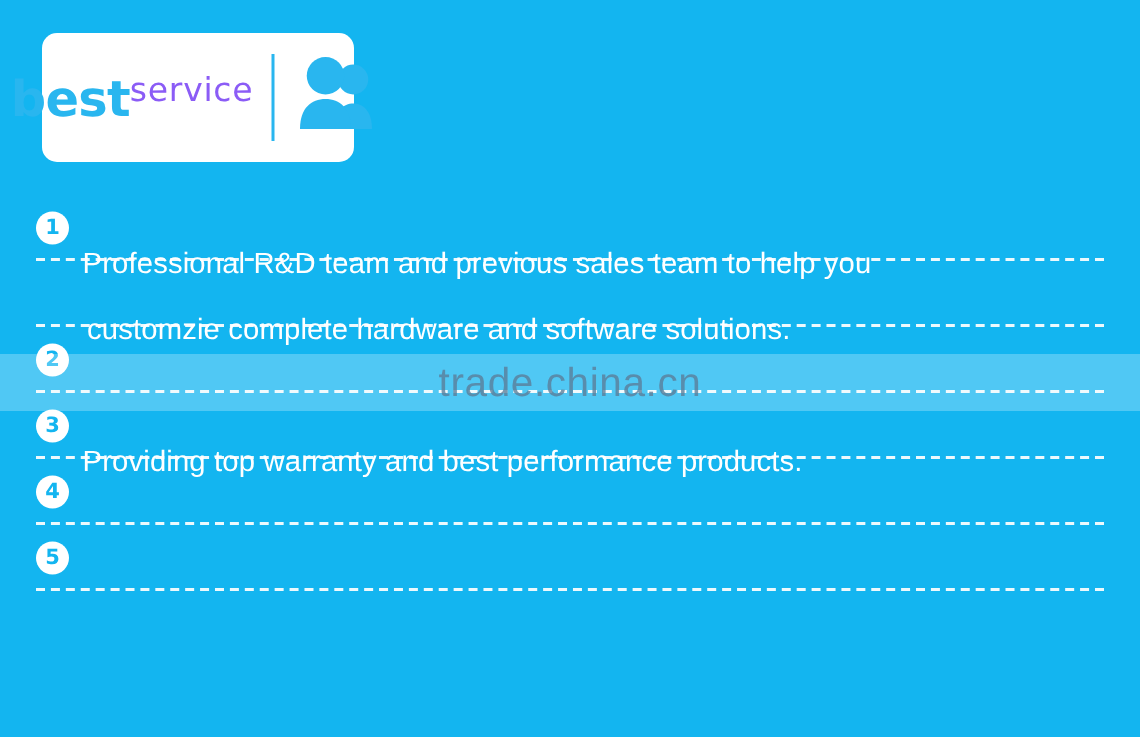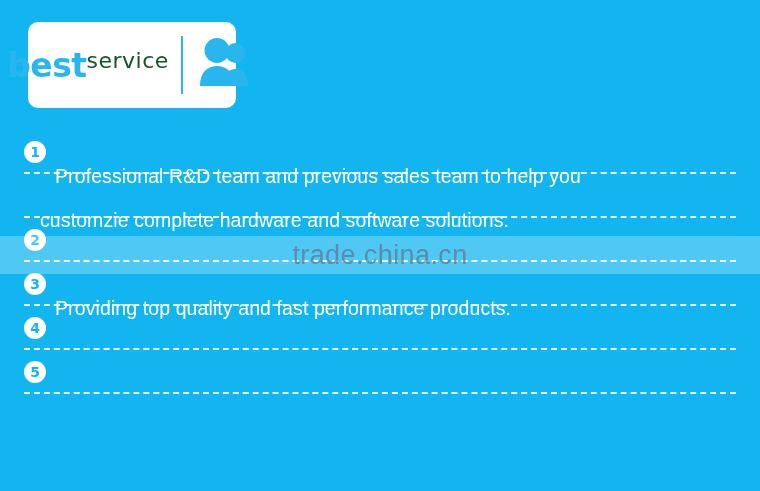--- a/index.html
+++ b/index.html
@@ -39,21 +39,21 @@
   }
   .logo-best {
     font-size:33px;
     font-weight:bold;
     color:#29b6ef;
     letter-spacing:-0.5px;
     font-family:"DejaVu Sans", sans-serif;
   }
   .logo-service {
     font-size:22px;
-    color:#14532d;
+    color:#8b5cf6;
     letter-spacing:0.5px;
     margin-top:1px;
     font-family:"DejaVu Sans", sans-serif;
   }
   .logo-divider {
     width:2px;
     height:58px;
     background:#29b6ef;
     margin:0 6px 0 2px;
   }
@@ -65,21 +65,21 @@
     left:0; top:130px;
     width:760px;
   }
   .row {
     position:relative;
     height:44px;
     display:flex;
     align-items:center;
     padding-left:24px;
   }
-  .row.indent { padding-left:40px; }
+  .row.indent { padding-left:58px; }
 
   .rule {
     position:absolute;
     left:24px; right:24px;
     bottom:0;
     height:0;
     border-bottom:2px dashed #ffffff;
     opacity:0.92;
   }
 
@@ -159,21 +159,21 @@
     <span class="rule"></span>
   </div>
 
   <div class="row">
     <span class="badge">2</span>
     <span class="rule"></span>
   </div>
 
   <div class="row">
     <span class="badge">3</span>
-    <span class="row-text">Providing top quality and fast performance products.</span>
+    <span class="row-text">Providing top warranty and best performance products.</span>
     <span class="rule"></span>
   </div>
 
   <div class="row">
     <span class="badge">4</span>
     <span class="rule"></span>
   </div>
 
   <div class="row">
     <span class="badge">5</span>

